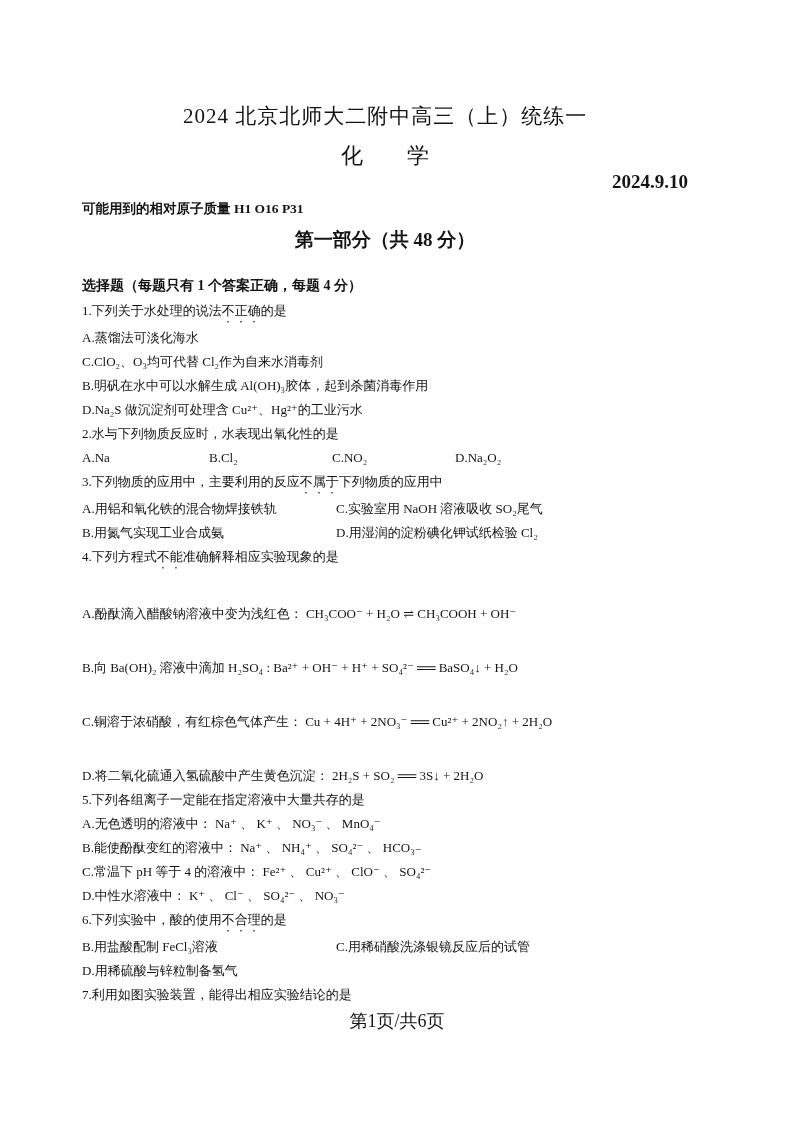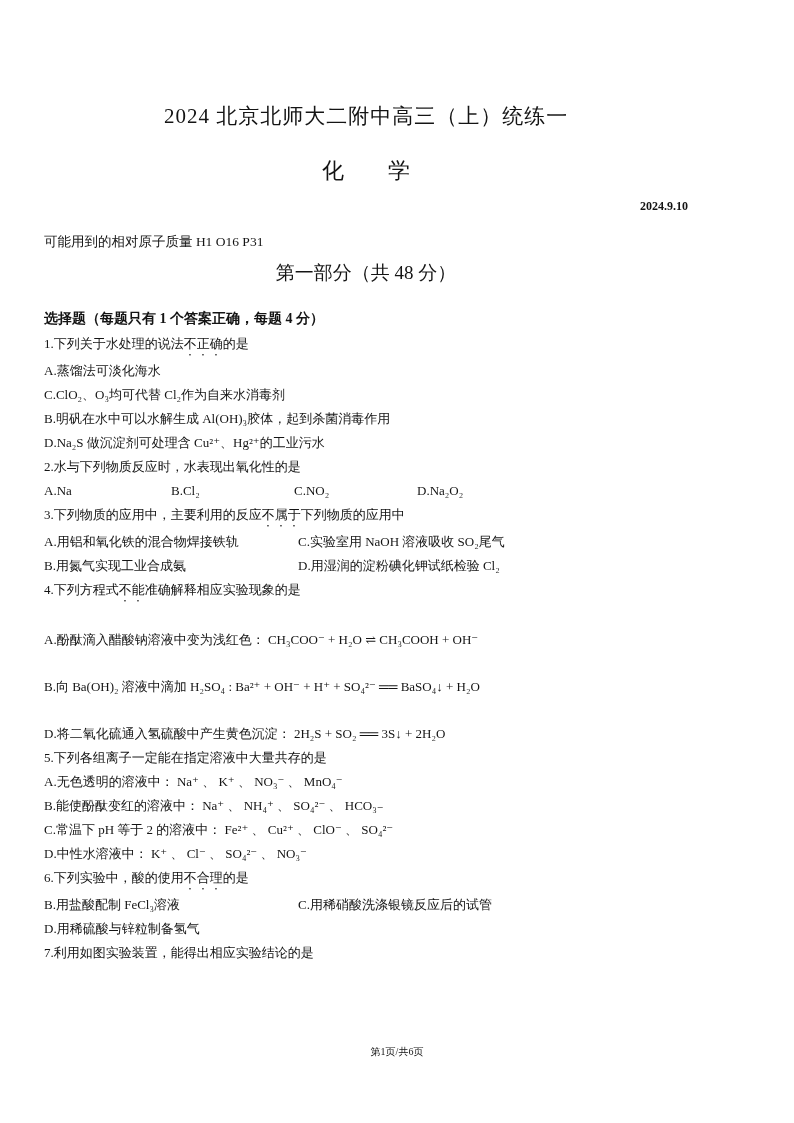--- a/index.html
+++ b/index.html
@@ -1,38 +1,38 @@
 <!DOCTYPE html>
 <html><head>
 <meta charset="utf-8">
 <style>
   html,body{margin:0;padding:0}
   body{
     width:794px;height:1123px;background:#ffffff;color:#141414;
     font-family:"Liberation Serif","DejaVu Serif",serif;
     position:relative;overflow:hidden;
   }
-  .page{position:absolute;inset:0;padding:0 106px 0 44px;box-sizing:border-box}
+  .page{position:absolute;inset:0;padding:0 106px 0 82px;box-sizing:border-box}
   .title{padding-top:102px;text-align:center;font-size:21px;font-weight:400;letter-spacing:1px;white-space:nowrap}
-  .subject{text-align:center;font-size:22px;margin-top:26px}
-  .date{text-align:right;font-weight:700;font-size:12px;margin-top:13px}
-  .atomic{font-weight:400;font-size:13.5px;margin-top:19px}
-  .part{text-align:center;font-weight:400;font-size:19px;margin-top:9px}
+  .subject{text-align:center;font-size:22px;margin-top:11px}
+  .date{text-align:right;font-weight:700;font-size:19px;}
+  .atomic{font-weight:700;font-size:13.5px;margin-top:7px}
+  .part{text-align:center;font-weight:700;font-size:19px;margin-top:9px}
   .section{font-weight:700;font-size:14px;margin-top:24px;margin-bottom:4px}
   .q{font-size:13px}
   .line{line-height:24px;white-space:nowrap}
   .opts.cols4{display:grid;grid-template-columns:127px 123px 123px auto}
   .opts.cols2{display:grid;grid-template-columns:254px auto}
-  .stack-wide .opt{margin-top:23px}
+  .stack-wide .opt{margin-top:30px}
   .stack-mid .opt{margin-top:0}
   .emph{
     text-emphasis:filled dot;text-emphasis-position:under right;margin-top:8px;
     -webkit-text-emphasis:filled dot;-webkit-text-emphasis-position:under;
   }
-  .footer{position:absolute;left:0;right:0;bottom:64px;text-align:center;font-size:10px}
+  .footer{position:absolute;left:0;right:0;bottom:90px;text-align:center;font-size:18px}
 </style>
 </head>
 <body>
 
 <div class="page">
 
   <div class="title">2024 北京北师大二附中高三（上）统练一</div>
   <div class="subject">化　　学</div>
   <div class="date">2024.9.10</div>
   <div class="atomic">可能用到的相对原子质量 H1  O16  P31</div>
@@ -67,30 +67,31 @@
       <div class="line opt">B.用氮气实现工业合成氨</div>
       <div class="line opt">D.用湿润的淀粉碘化钾试纸检验 Cl₂</div>
     </div>
   </div>
 
   <div class="q">
     <div class="line"><span>4.下列方程式</span><span class="emph">不能</span><span>准确解释相应实验现象的是</span></div>
     <div class="opts stack-wide">
       <div class="line opt">A.酚酞滴入醋酸钠溶液中变为浅红色：  CH₃COO⁻ + H₂O ⇌ CH₃COOH + OH⁻</div>
       <div class="line opt">B.向 Ba(OH)₂ 溶液中滴加 H₂SO₄ : Ba²⁺ + OH⁻ + H⁺ + SO₄²⁻ ══ BaSO₄↓ + H₂O</div>
+      <div class="line opt">C.铜溶于浓硝酸，有红棕色气体产生：  Cu + 4H⁺ + 2NO₃⁻ ══ Cu²⁺ + 2NO₂↑ + 2H₂O</div>
       <div class="line opt">D.将二氧化硫通入氢硫酸中产生黄色沉淀：  2H₂S + SO₂ ══ 3S↓ + 2H₂O</div>
     </div>
   </div>
 
   <div class="q">
     <div class="line"><span>5.下列各组离子一定能在指定溶液中大量共存的是</span></div>
     <div class="opts stack-mid">
       <div class="line opt">A.无色透明的溶液中：  Na⁺ 、 K⁺ 、 NO₃⁻ 、 MnO₄⁻</div>
       <div class="line opt">B.能使酚酞变红的溶液中：  Na⁺ 、 NH₄⁺ 、 SO₄²⁻ 、 HCO₃₋</div>
-      <div class="line opt">C.常温下 pH 等于 2 的溶液中：  Fe²⁺ 、 Cu²⁺ 、 ClO⁻ 、 SO₄²⁻</div>
+      <div class="line opt">C.常温下 pH 等于 4 的溶液中：  Fe²⁺ 、 Cu²⁺ 、 ClO⁻ 、 SO₄²⁻</div>
       <div class="line opt">D.中性水溶液中：  K⁺ 、 Cl⁻ 、 SO₄²⁻ 、 NO₃⁻</div>
     </div>
   </div>
 
   <div class="q">
     <div class="line"><span>6.下列实验中，酸的使用</span><span class="emph">不合理</span><span>的是</span></div>
     <div class="opts cols2">
       <div class="line opt">B.用盐酸配制 FeCl₃溶液</div>
       <div class="line opt">C.用稀硝酸洗涤银镜反应后的试管</div>
       <div class="line opt">D.用稀硫酸与锌粒制备氢气</div>

